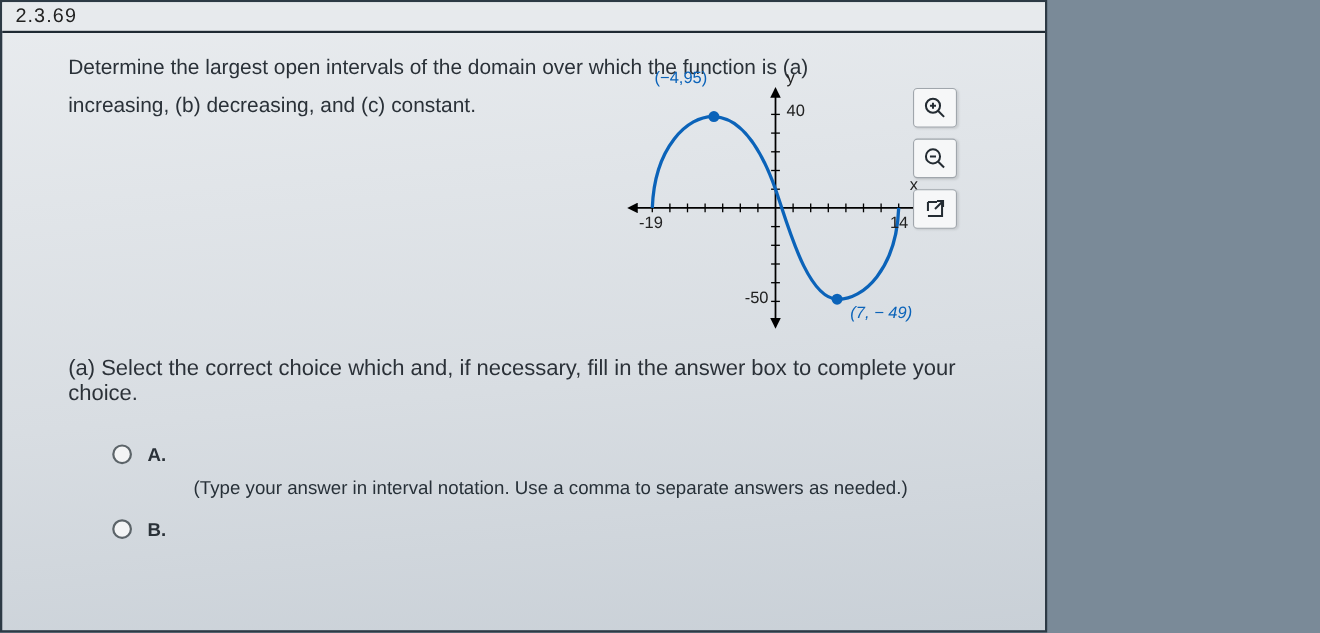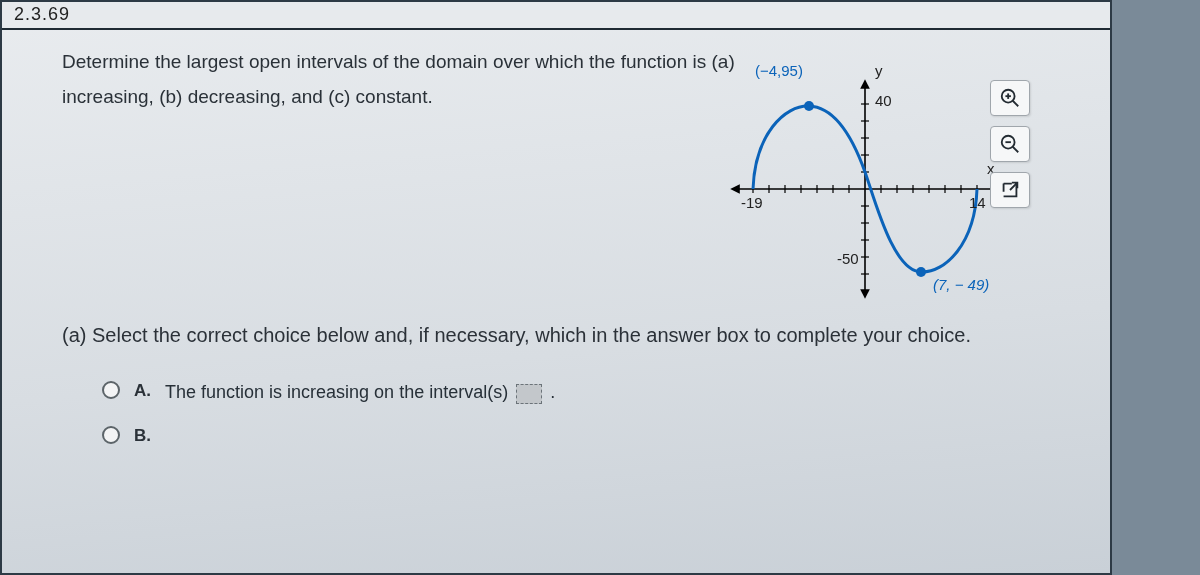--- a/index.html
+++ b/index.html
@@ -4,21 +4,21 @@
 <style>
   * { box-sizing: border-box; }
   html, body { margin:0; padding:0; }
   body {
     width:1200px; height:575px;
     background:#7a8a98;
     font-family:"Helvetica Neue",Arial,sans-serif;
     position:relative; overflow:hidden;
   }
   .outer-frame {
-    position:absolute; left:0; top:0; width:1112px; height:575px;
+    position:absolute; left:0; top:0; width:952px; height:575px;
     background:linear-gradient(175deg,#e9ecef 0%,#d8dde2 60%,#c9d0d7 100%);
     border:2px solid #2d3a45;
   }
   .topbar {
     position:absolute; left:0; top:0; right:0; height:28px;
     border-bottom:2px solid #1f2a33; background:#e7eaed;
   }
   .qnum { padding:2px 12px; font-family:"Arial Black","Segoe UI",sans-serif; font-size:18px; letter-spacing:1px; color:#222; }
   .content { position:absolute; left:60px; right:40px; top:42px; bottom:30px; }
   .question { color:#2a3138; font-size:19px; line-height:1.85; max-width:760px; }
@@ -120,21 +120,21 @@
                    C 220 199, 250 170, 252 115" stroke="#0b63b9" stroke-width="3" fill="none"></path>
 
           <circle cx="84" cy="32" r="5" fill="#0b63b9"></circle>
           <circle cx="196" cy="198" r="5" fill="#0b63b9"></circle>
         </svg>
         <div class="glabel" style="left:30px; top:-12px;">(−4,95)</div>
         <div class="glabel" style="left:208px; top:202px;font-style:italic;">(7, − 49)</div>
         <div class="axlabel" style="left:150px; top:-12px;">y</div>
         <div class="axlabel" style="left:262px; top:86px;">x</div>
         <div class="axlabel" style="left:150px; top:18px;">40</div>
-        <div class="axlabel" style="left:112px; top:176px;">-50</div>
+        <div class="axlabel" style="left:112px; top:188px;">-50</div>
         <div class="axlabel" style="left:16px; top:120px;">-19</div>
         <div class="axlabel" style="left:244px; top:120px;text-align:right;">14</div>
       </div>
     </div>
 
     <div class="tools">
       <div class="tool">
         <svg viewBox="0 0 24 24">
             <circle cx="10" cy="10" r="7"></circle>
             <line x1="15" y1="15" x2="21" y2="21"></line>
@@ -150,32 +150,28 @@
           </svg>
       </div>
       <div class="tool">
         <svg viewBox="0 0 24 24">
             <path d="M5 5 h9 M5 5 v9 M5 19 h14 v-14"></path>
             <path d="M12 12 L20 4 M14 4 h6 v6"></path>
           </svg>
       </div>
     </div>
 
-    <div class="question-part" style="margin-top:210px;">(a) Select the correct choice below and, if necessary, which in the answer box to complete your choice.</div>
+    <div class="question-part" style="margin-top:210px;">(a) Select the correct choice which and, if necessary, fill in the answer box to complete your choice.</div>
 
     <div class="choices">
       <div class="choice-row">
         <div class="radio"></div>
         <div class="choice-label">A.</div>
-        <div class="choice-text">
-          <span>The function is increasing on the interval(s)</span>
-          <span class="blank-box"></span>
-          <span>.</span>
-        </div>
       </div>
+      <div class="hint">(Type your answer in interval notation. Use a comma to separate answers as needed.)</div>
 
       <div class="choice-row" style="margin-top:14px;">
         <div class="radio"></div>
         <div class="choice-label">B.</div>
       </div>
     </div>
 
   </div>
 </div>
 

